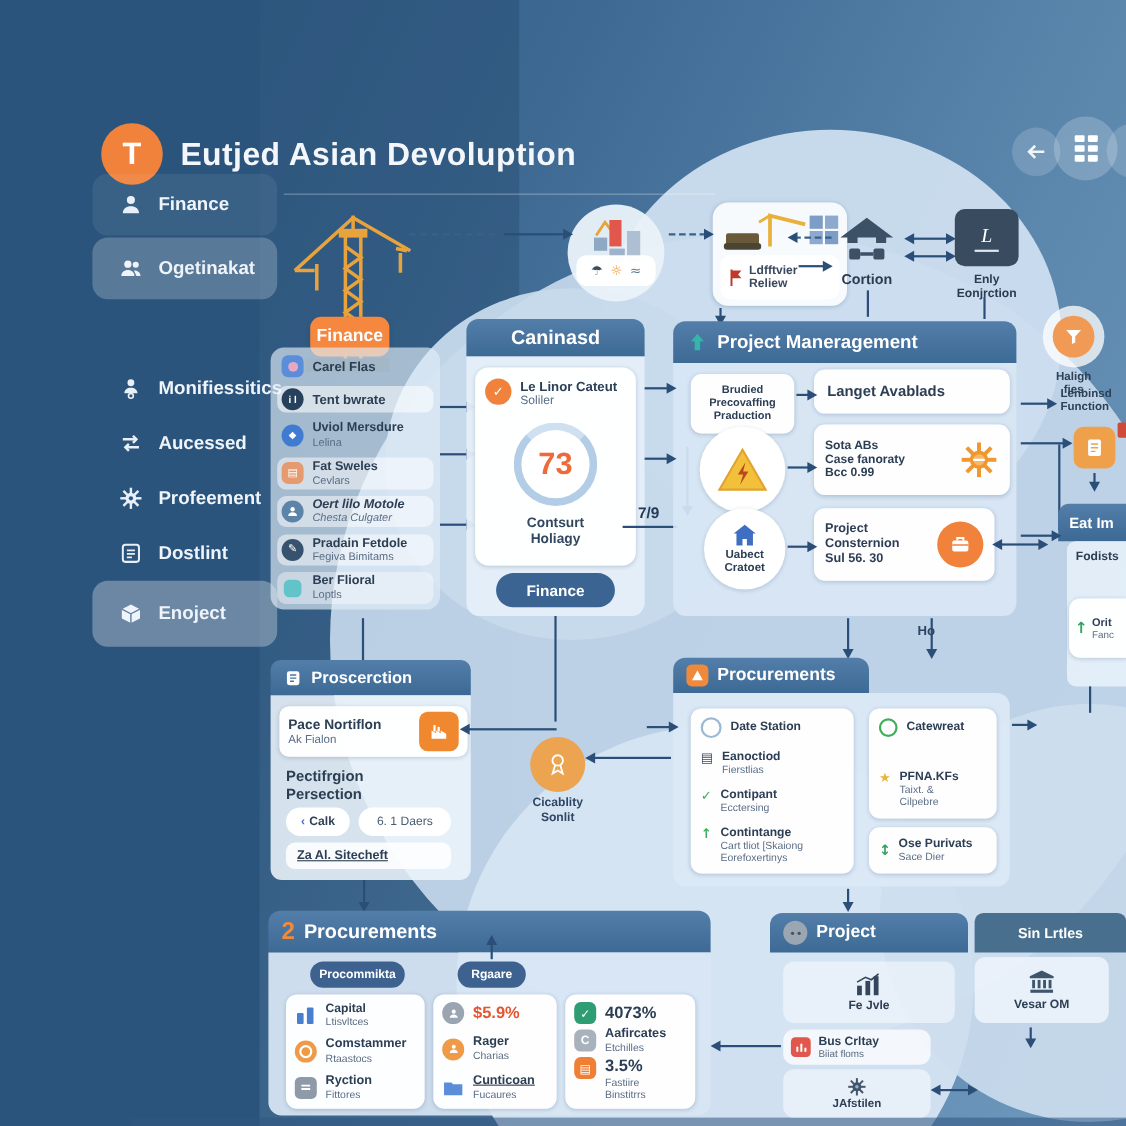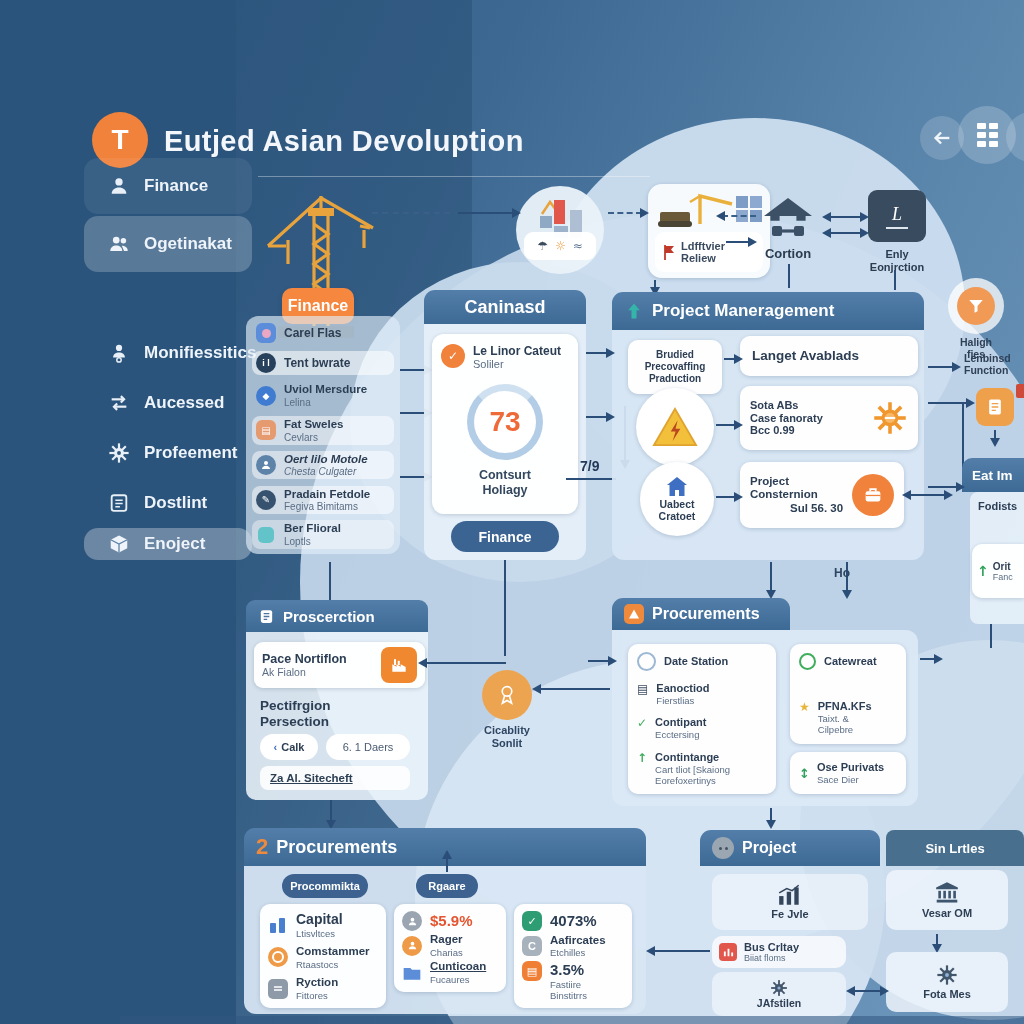--- a/index.html
+++ b/index.html
@@ -130,21 +130,21 @@
   </div>
   <div class="sideitem" style="top:482px;height:42px;">
     <span class="ic">
         <svg width="22" height="22" viewBox="0 0 24 24">
           <rect x="4" y="3.5" width="16" height="17" rx="2.5" fill="none" stroke="#e8eff6" stroke-width="2"></rect>
           <path d="M8 9h8M8 12.5h8M8 16h5" stroke="#e8eff6" stroke-width="1.7"></path>
         </svg>
       </span>
     <span>Dostlint</span>
   </div>
-  <div class="sideitem" style="top:528px;height:32px;background:rgba(255,255,255,.30);text-align:right;">
+  <div class="sideitem" style="top:528px;height:60px;background:rgba(255,255,255,.30);text-align:right;">
     <span class="ic">
         <svg width="22" height="22" viewBox="0 0 24 24">
           <path d="M12 2.8 21 7.4v9.2l-9 4.6-9-4.6V7.4z" fill="#eef4fa"></path>
           <path d="M12 12v9.2M3 7.4l9 4.6 9-4.6" stroke="#5d82a6" stroke-width="1.4" fill="none"></path>
         </svg>
       </span>
     <span>Enoject</span>
   </div>
 
   <div class="abs" style="left:248px;top:180px;">
@@ -397,21 +397,21 @@
       </span>
     <span class="t ctr" style="position:static;font-size:10.5px;font-weight:700;">
       <span style="display:block;">Uabect</span>
       <span style="display:block;">Cratoet</span>
     </span>
   </div>
   <div class="card" style="left:740px;top:462px;width:164px;height:66px;display:flex;align-items:center;justify-content:space-between;padding:0 10px;">
     <span class="t" style="position:static;font-size:11.5px;font-weight:600;">
       <span class="b" style="display:block;">Project</span>
       <span style="display:block;">Consternion</span>
-      <span style="display:block;margin-left:40px;">Sul 56. 30</span>
+      <span style="display:block;">Sul 56. 30</span>
     </span>
     <span class="ic circ" style="width:42px;height:42px;background:#f0823c;">
         <svg width="22" height="22" viewBox="0 0 24 24">
           <rect x="4" y="8" width="16" height="11" rx="2" fill="#fff"></rect>
           <path d="M9 8V5.5h6V8" stroke="#fff" stroke-width="2" fill="none"></path>
           <path d="M4 12.5h16" stroke="#f0823c" stroke-width="1.4"></path>
         </svg>
       </span>
   </div>
 
@@ -613,21 +613,21 @@
 
   <div class="card" style="left:260px;top:904px;width:126px;height:104px;display:flex;flex-direction:column;justify-content:space-between;padding:7px 8px;">
     <div class="row">
       <span class="ic">
           <svg width="20" height="20" viewBox="0 0 20 20" fill="#4a7fd0">
             <rect x="2" y="8" width="6" height="10" rx="1"></rect>
             <rect x="11" y="3" width="6" height="15" rx="1"></rect>
           </svg>
         </span>
       <span class="col">
-          <span class="t b" style="position:static;font-size:14px;">Capital</span>
+          <span class="t b" style="position:static;font-size:11px;">Capital</span>
           <span class="sub" style="font-size:9.5px;">Ltisvltces</span>
         </span>
     </div>
     <div class="row">
       <span class="ic circ" style="width:20px;height:20px;background:#ef9a46;">
           <i style="width:8px;height:8px;border:2px solid #fff;border-radius:50%;"></i>
         </span>
       <span class="col">
           <span class="t b" style="position:static;font-size:11.5px;">Comstammer</span>
           <span class="sub" style="font-size:9.5px;">Rtaastocs</span>
@@ -639,21 +639,21 @@
             <path d="M2 4h8M2 7h8" stroke="#fff" stroke-width="1.6"></path>
           </svg>
         </span>
       <span class="col">
           <span class="t b" style="position:static;font-size:11.5px;">Ryction</span>
           <span class="sub" style="font-size:9.5px;">Fittores</span>
         </span>
     </div>
   </div>
 
-  <div class="card" style="left:394px;top:904px;width:112px;height:88px;display:flex;flex-direction:column;justify-content:space-between;padding:7px 8px;">
+  <div class="card" style="left:394px;top:904px;width:112px;height:104px;display:flex;flex-direction:column;justify-content:space-between;padding:7px 8px;">
     <div class="row">
       <span class="ic circ" style="width:20px;height:20px;background:#9aa5b1;">
           <svg width="11" height="11" viewBox="0 0 24 24" fill="#fff">
             <circle cx="12" cy="8" r="4"></circle>
             <path d="M4 20c0-4 3.6-6.5 8-6.5s8 2.5 8 6.5z"></path>
           </svg>
         </span>
       <span class="t b" style="position:static;font-size:15px;color:#e4552f;">$5.9%</span>
     </div>
     <div class="row">
@@ -764,32 +764,17 @@
           <rect x="8.6" y="9" width="2.4" height="7"></rect>
           <rect x="13.2" y="9" width="2.4" height="7"></rect>
           <rect x="17.8" y="9" width="2.4" height="7"></rect>
           <rect x="2.5" y="17.2" width="19" height="2.6"></rect>
         </svg>
       </span>
     <span class="t b" style="position:static;font-size:11px;">Vesar OM</span>
   </div>
   <div class="ln" style="left:936px;top:934px;width:2px;height:12px;"></div>
     <i class="ah d" style="left:932px;top:944px;"></i>
-  <div class="softcard" style="left:886px;top:952px;width:122px;height:60px;background:rgba(238,245,251,.85);display:flex;flex-direction:column;align-items:center;justify-content:center;gap:2px;">
-    <span class="ic">
-        <svg width="22" height="22" viewBox="0 0 24 24" fill="#42566c">
-          <g>
-            <rect x="10.8" y="1.5" width="2.4" height="21"></rect>
-            <rect x="10.8" y="1.5" width="2.4" height="21" transform="rotate(45 12 12)"></rect>
-            <rect x="10.8" y="1.5" width="2.4" height="21" transform="rotate(90 12 12)"></rect>
-            <rect x="10.8" y="1.5" width="2.4" height="21" transform="rotate(135 12 12)"></rect>
-            <circle cx="12" cy="12" r="5.4"></circle>
-          </g>
-          <circle cx="12" cy="12" r="2.1" fill="#8fb3d8"></circle>
-        </svg>
-      </span>
-    <span class="t b" style="position:static;font-size:11px;">Fota Mes</span>
-  </div>
   <div class="ln" style="left:852px;top:990px;width:30px;height:2px;"></div>
     <i class="ah l" style="left:846px;top:986px;"></i>
     <i class="ah r" style="left:880px;top:986px;"></i>
 
 </div>
 
 </body></html>

